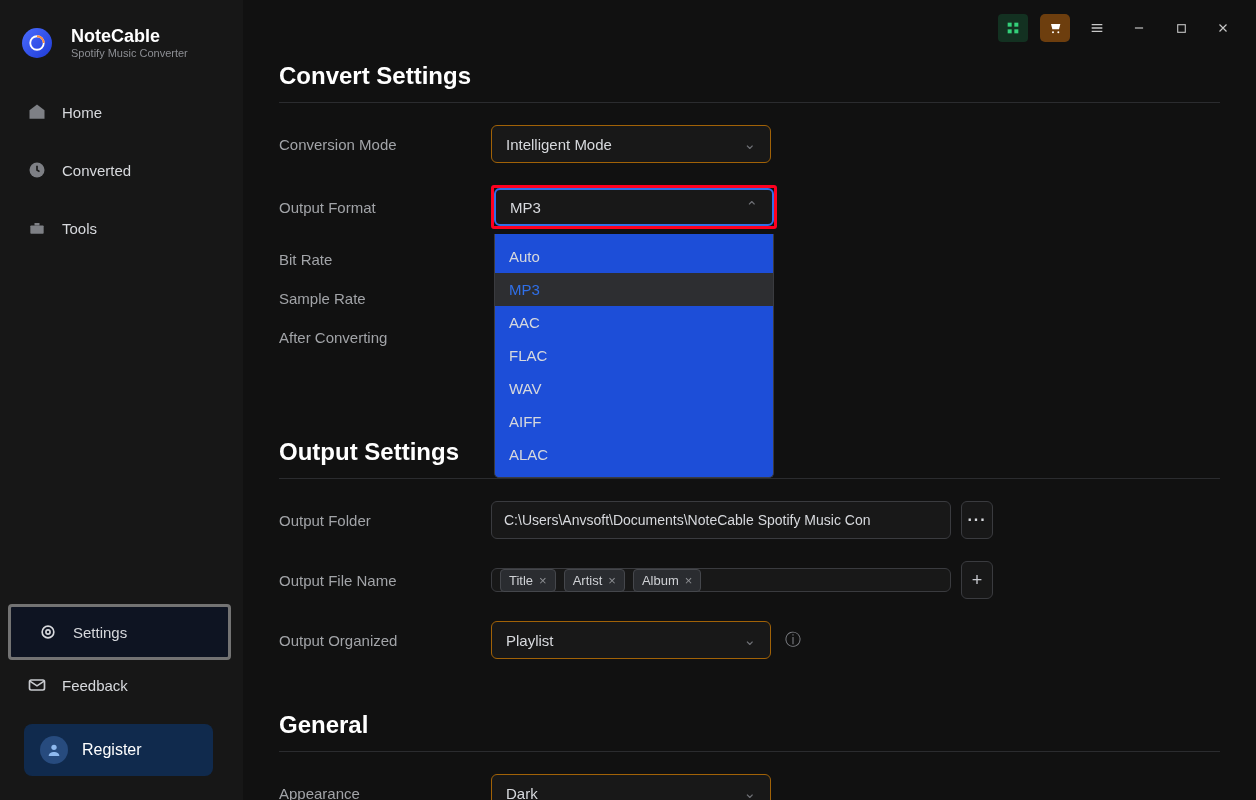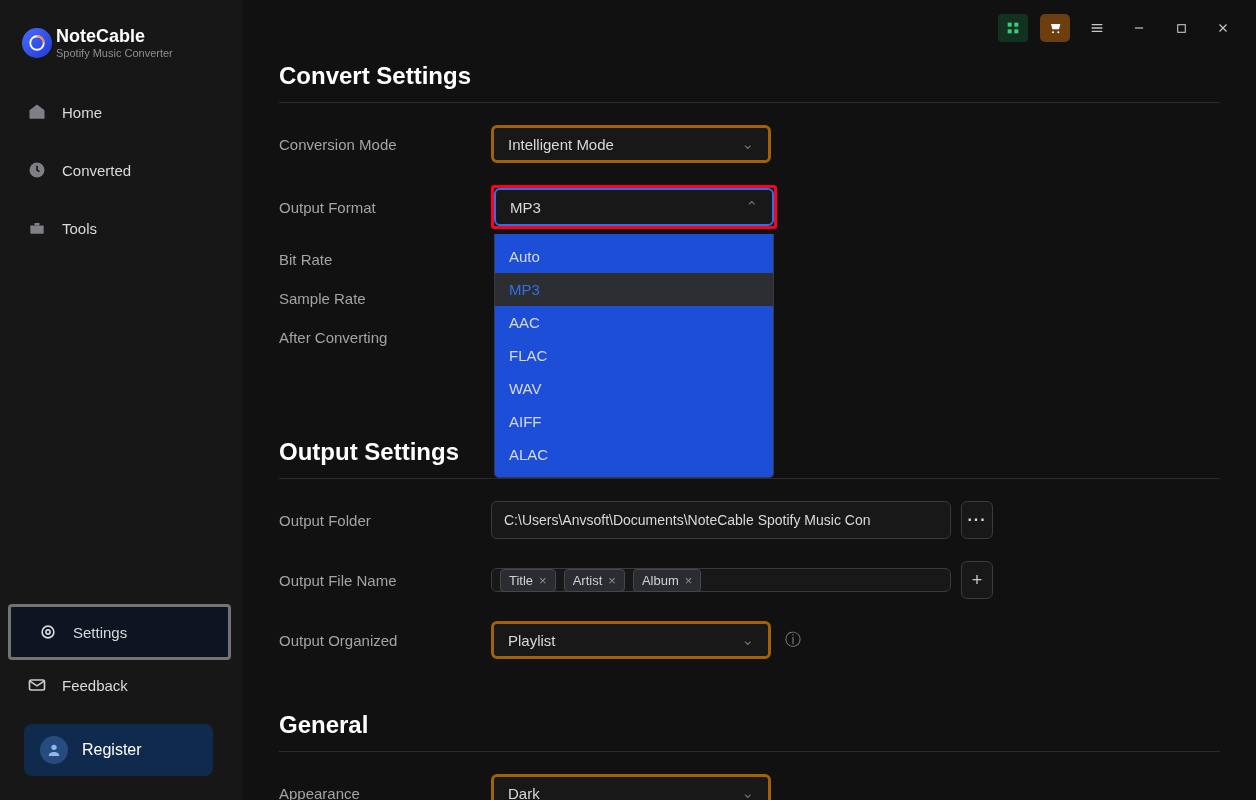--- a/index.html
+++ b/index.html
@@ -1,18 +1,18 @@
 <!DOCTYPE html>
 <html><head>
 <meta charset="utf-8">
 <style>
 * { margin: 0; padding: 0; box-sizing: border-box; font-family: -apple-system, BlinkMacSystemFont, 'Segoe UI', Arial, sans-serif; }
 body { background: #0f0f0f; color: #d7d9dd; width: 1256px; height: 800px; overflow: hidden; display: flex; }
 .sidebar { width: 243px; background: #171717; display: flex; flex-direction: column; padding: 20px 0; }
-.brand { display: flex; align-items: center; gap: 4px; padding: 6px 22px 18px 22px; }
+.brand { display: flex; align-items: center; gap: 19px; padding: 6px 22px 18px 22px; }
 .logo { width: 30px; height: 30px; border-radius: 50%; background: linear-gradient(135deg,#4a6cff,#1f3bd6); display:flex;align-items:center;justify-content:center; }
 .logo svg{width:18px;height:18px;}
 .brand-text .name { font-size: 18px; font-weight: 700; color: #fff; }
 .brand-text .sub { font-size: 11px; color: #8c8e93; }
 .nav { display:flex; flex-direction:column; gap:8px; margin-top: 10px; justify-content: space-between; }
 .nav-item { display:flex; align-items:center; gap:14px; padding: 14px 26px; color:#d7d9dd; cursor:pointer; font-size:15px; }
 .nav-item.dim { color:#5c5e62; }
 .nav-item .icn { width:22px; height:22px; display:flex; align-items:center; justify-content:center; }
 .icn svg{width:20px;height:20px;}
 .bottom-nav { margin-top:auto; display:flex; flex-direction:column; gap:0; padding: 0 12px 4px 0; }
@@ -22,21 +22,21 @@
 .main { flex:1; background:#111; padding: 22px 36px 0 36px; overflow:auto; position:relative; }
 .win-controls { position:absolute; top:14px; right:18px; display:flex; align-items:center; gap:12px; }
 .wc-btn { width:30px;height:28px;display:flex;align-items:center;justify-content:center;color:#c8c8c8;cursor:pointer;border-radius:4px; }
 .wc-btn.green{background:#133121;color:#34d07a;}
 .wc-btn.orange{background:#6d3e0e;color:#fff;border-radius:5px;}
 .section-title{font-size:24px;font-weight:800;color:#fff;margin:52px 0 10px 0;}
 .section-title.first{margin-top:40px;}
 hr.div{border:none;border-top:1px solid #2b2c2f;margin:12px 0 22px 0;}
 .row{display:flex;align-items:center;margin-bottom:22px;}
 .row .lbl{width:212px;color:#a2a4a8;font-size:15px;}
-.select{width:280px;height:38px;border:3px solid #a16207;border-radius:6px;background:#181818;color:#d7d9dd;display:flex;align-items:center;justify-content:space-between;padding:0 14px;cursor:pointer;font-size:15px;}
+.select{width:280px;height:38px;border:1px solid #a16207;border-radius:6px;background:#181818;color:#d7d9dd;display:flex;align-items:center;justify-content:space-between;padding:0 14px;cursor:pointer;font-size:15px;}
 .select .chev{color:#6f7176;}
 .select.open{border:2px solid #2f6fe8;}
 .drop-wrap{position:relative;}
 .highlight{border:3px solid #ff0020;border-radius:3px;padding:0;}
 .dropdown{position:absolute;top:46px;left:0;width:280px;background:#1d4ed8;border-radius:0 0 5px 5px;padding:6px 0;z-index:10;border:1px solid #3a3b3f;border-top:none;}
 .dropdown .opt{padding:8px 14px;font-size:15px;color:#d7d9dd;cursor:pointer;}
 .dropdown .opt.sel{color:#2f6fe8;background:#2d2e31;}
 .folder-input{width:460px;height:38px;border:1px solid #3a3b3f;border-radius:6px;background:#181818;color:#d7d9dd;display:flex;align-items:center;padding:0 12px;font-size:14px;}
 .more-btn{width:32px;height:38px;border:1px solid #3a3b3f;border-radius:6px;background:#181818;color:#d7d9dd;display:flex;align-items:center;justify-content:center;margin-left:10px;font-weight:700;cursor:pointer;letter-spacing:1px;}
 .chips-row{display:flex;align-items:center;}

